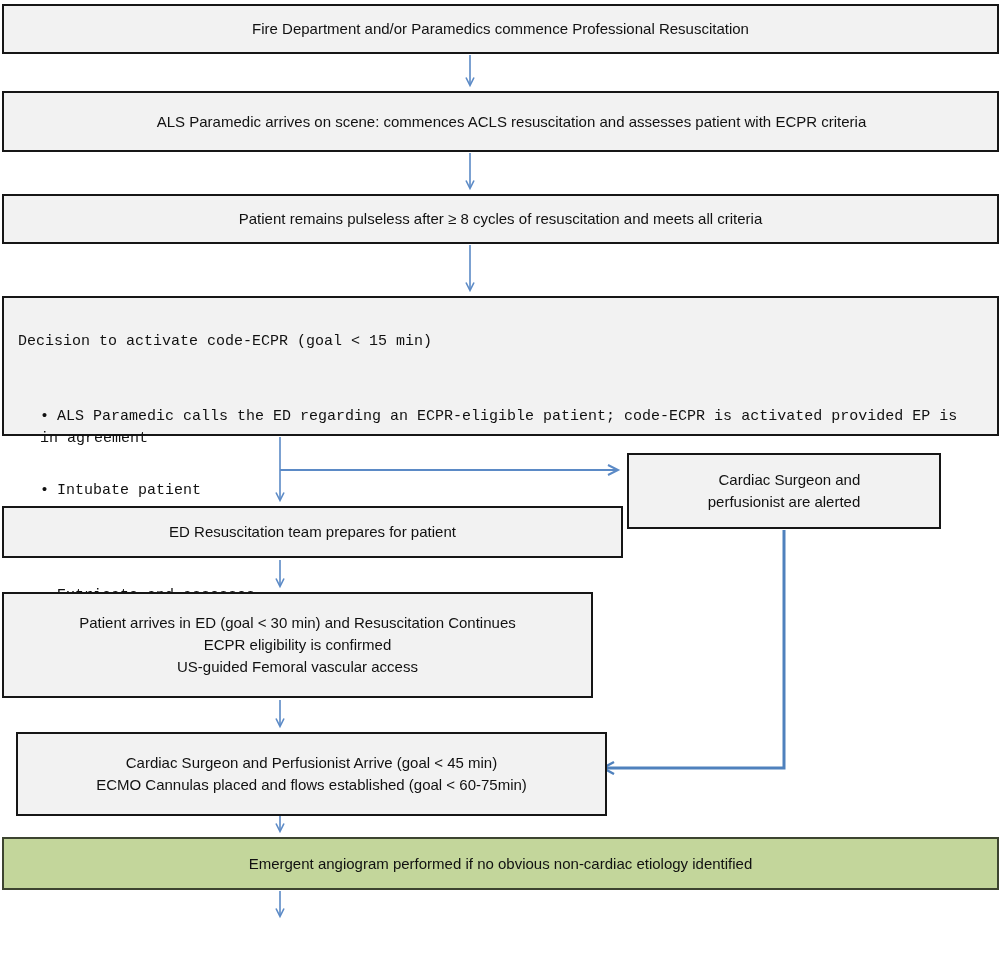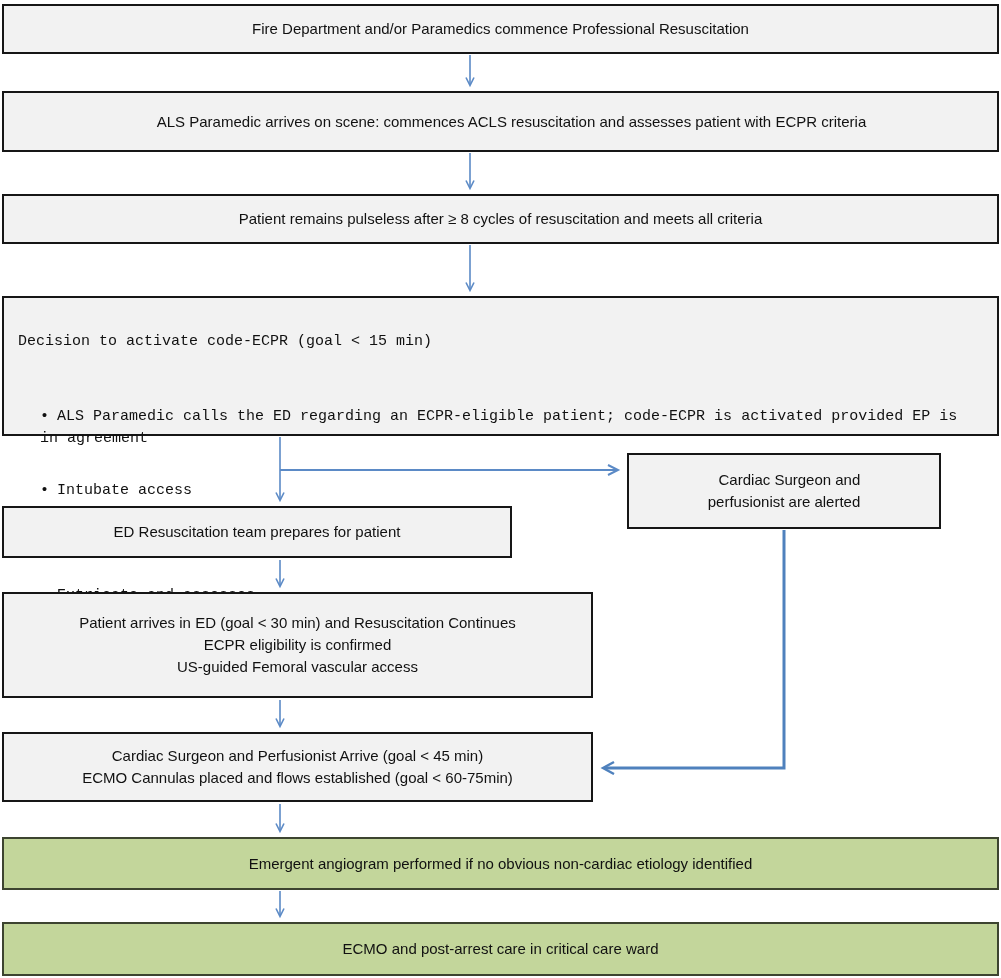--- a/index.html
+++ b/index.html
@@ -104,35 +104,34 @@
   <div class="box" style="left:2px; top:4px; width:997px; height:50px;">Fire Department and/or Paramedics commence Professional Resuscitation</div>
 
   <div class="box" style="left:2px; top:91px; width:997px; height:61px;padding-left:32px;">ALS Paramedic arrives on scene: commences ACLS resuscitation and assesses patient with ECPR criteria</div>
 
   <div class="box" style="left:2px; top:194px; width:997px; height:50px;">Patient remains pulseless after ≥ 8 cycles of resuscitation and meets all criteria</div>
 
   <div class="box decision" style="left:2px; top:296px; width:997px; height:140px;font-family:Liberation Mono, monospace;">
     <div class="decision-heading">Decision to activate code-ECPR (goal &lt; 15 min)</div>
     <ul class="decision-bullets">
       <li>ALS Paramedic calls the ED regarding an ECPR-eligible patient; code-ECPR is activated provided EP is in agreement</li>
-      <li>Intubate access</li>
+      <li>Intubate patient</li>
       <li>Apply Lucas Chest compression device</li>
       <li>Extricate and assesses</li>
     </ul>
   </div>
 
-  <div class="box" style="left:2px; top:506px; width:510px; height:52px;">ED Resuscitation team prepares for patient</div>
+  <div class="box" style="left:2px; top:506px; width:621px; height:52px;">ED Resuscitation team prepares for patient</div>
 
   <div class="box" style="left:627px; top:453px; width:314px; height:76px;text-align:right;">Cardiac Surgeon and
 perfusionist are alerted</div>
 
   <div class="box" style="left:2px; top:592px; width:591px; height:106px;">Patient arrives in ED (goal &lt; 30 min) and Resuscitation Continues
 ECPR eligibility is confirmed
 US-guided Femoral vascular access</div>
 
-  <div class="box" style="left:2px; top:732px; width:591px; height:70px;">Cardiac Surgeon and Perfusionist Arrive (goal &lt; 45 min)
+  <div class="box" style="left:16px; top:732px; width:591px; height:84px;">Cardiac Surgeon and Perfusionist Arrive (goal &lt; 45 min)
 ECMO Cannulas placed and flows established (goal &lt; 60-75min)</div>
 
   <div class="box green" style="left:2px; top:837px; width:997px; height:53px;">Emergent angiogram performed if no obvious non-cardiac etiology identified</div>
 
-  <div class="box green" style="left:2px; top:922px; width:997px; height:54px;">ECMO and post-arrest care in critical care ward</div>
 
 </div>
 
 </body></html>

